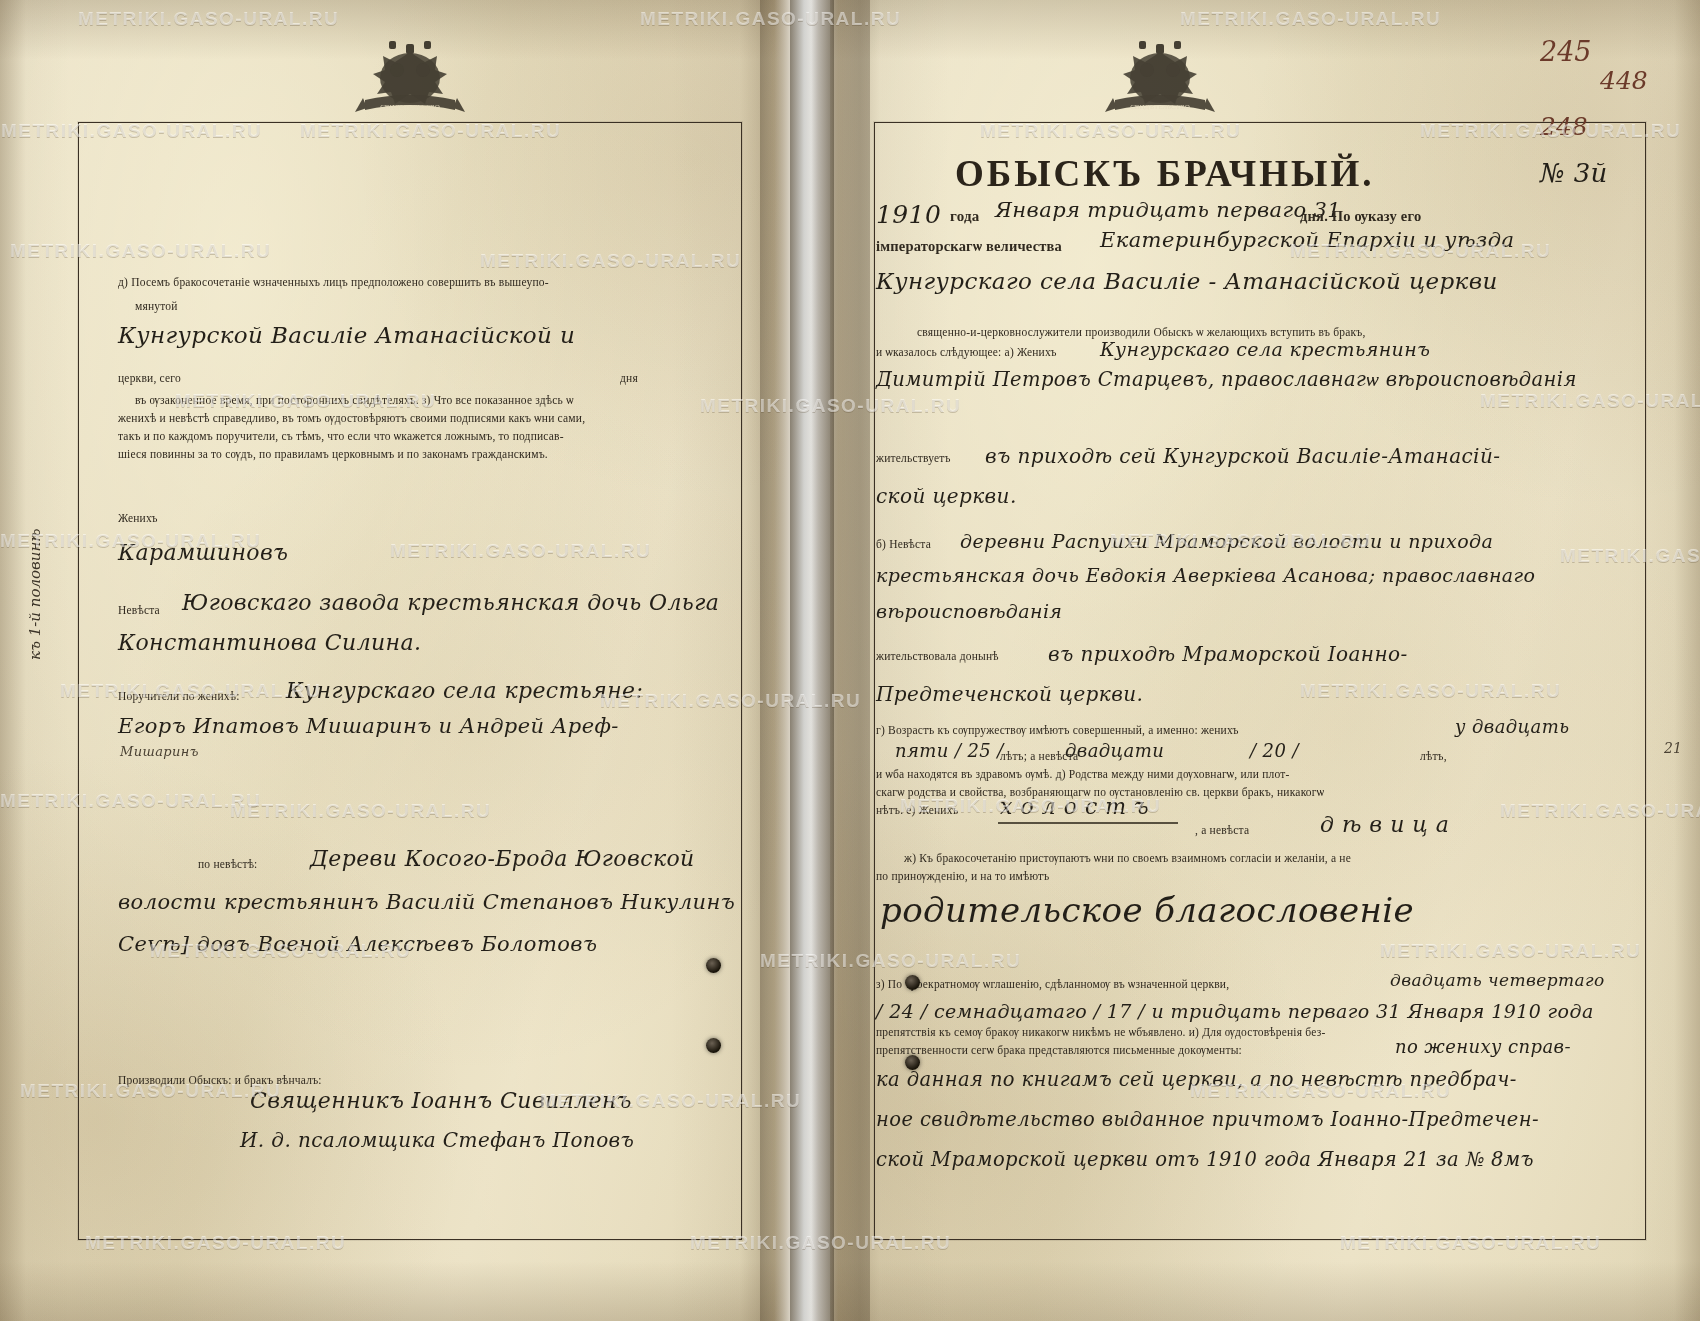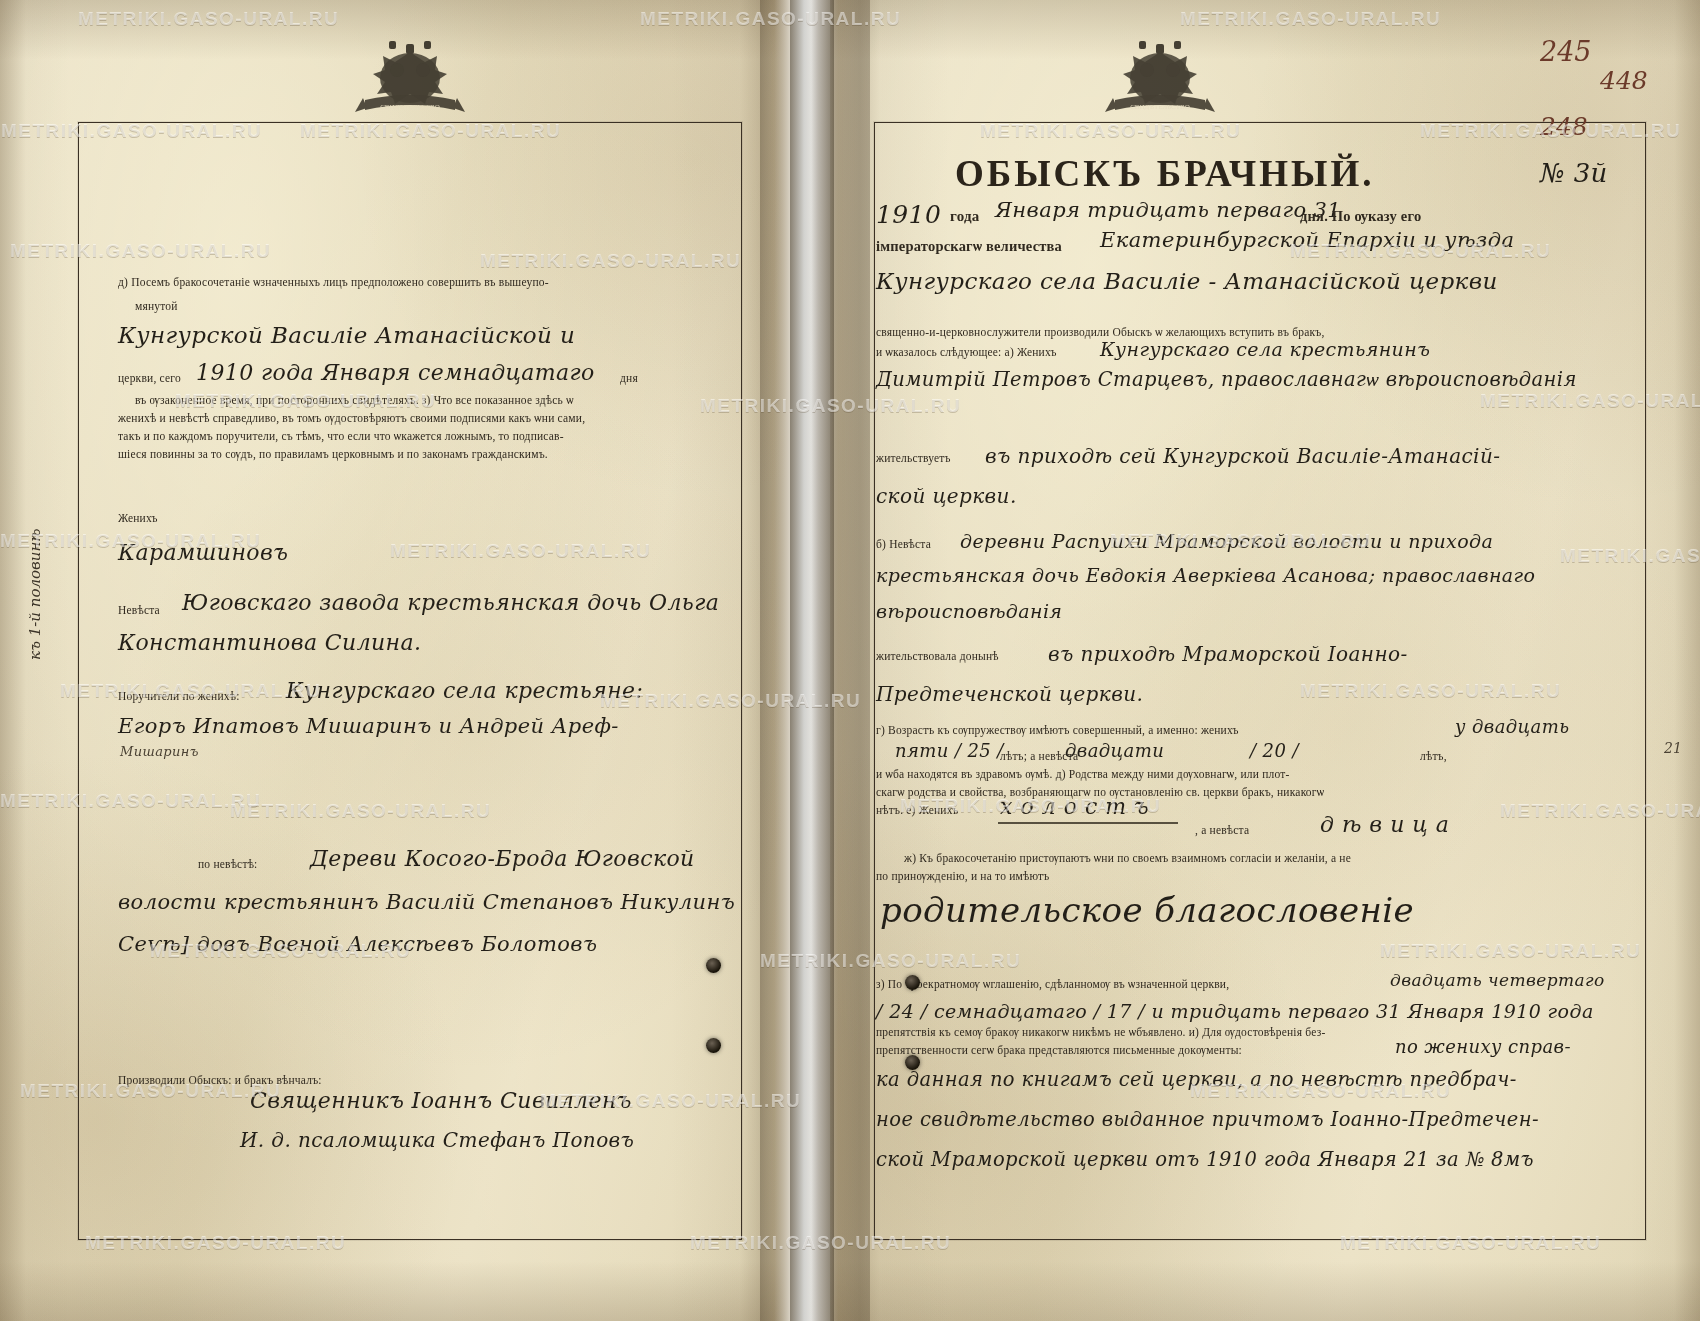--- a/index.html
+++ b/index.html
@@ -259,21 +259,21 @@
   <div class="hw ink-strong" style="left:1540px; top:158px; font-size:26px;">№ 3й</div>
 
   <div class="hw ink-strong" style="left:876px; top:200px; font-size:25px;">1910</div>
   <div class="pr" style="left:950px; top:208px; font-size:15px; font-weight:bold;">года</div>
   <div class="hw ink-strong" style="left:995px; top:198px; font-size:21px;">Января тридцать перваго 31</div>
   <div class="pr" style="left:1300px; top:208px; font-size:14.5px; font-weight:bold;">дня. По ѹказу его</div>
   <div class="pr" style="left:876px; top:238px; font-size:14.5px; font-weight:bold;">iмператорскагѡ величества</div>
   <div class="hw ink-strong" style="left:1100px; top:228px; font-size:21px;">Екатеринбургской Епархiи и уѣзда</div>
   <div class="hw ink-strong" style="left:876px; top:268px; font-size:23px;">Кунгурскаго села Василiе - Атанасiйской церкви</div>
 
-  <div class="pr tiny" style="left:876px; top:326px;">священно-и-церковнослужители   производили Обыскъ ѡ желающихъ вступить въ бракъ,</div>
+  <div class="pr tiny" style="left:876px; top:326px;padding-left:41px;">священно-и-церковнослужители   производили Обыскъ ѡ желающихъ вступить въ бракъ,</div>
   <div class="pr tiny" style="left:876px; top:346px;">и ѡказалось слѣдующее: а) Женихъ</div>
   <div class="hw ink-strong" style="left:1100px; top:338px; font-size:19px;">Кунгурскаго села крестьянинъ</div>
   <div class="hw ink-strong" style="left:876px; top:368px; font-size:19.5px;">Димитрiй Петровъ Старцевъ, православнагѡ вѣроисповѣданiя</div>
 
   <div class="pr tiny" style="left:876px; top:452px;">жительствуетъ</div>
   <div class="hw ink-strong" style="left:985px; top:444px; font-size:20px;">въ приходѣ сей Кунгурской Василiе-Атанасiй-</div>
   <div class="hw ink-strong" style="left:876px; top:484px; font-size:20px;">ской церкви.</div>
 
   <div class="pr tiny" style="left:876px; top:538px;">б) Невѣста</div>
   <div class="hw ink-strong" style="left:960px; top:530px; font-size:19px;">деревни Распуихи Мраморской волости и прихода</div>
@@ -313,21 +313,20 @@
   <div class="hw ink-strong" style="left:876px; top:1108px; font-size:19.5px;">ное свидѣтельство выданное причтомъ Iоанно-Предтечен-</div>
   <div class="hw ink-strong" style="left:876px; top:1148px; font-size:19.5px;">ской Мраморской церкви отъ 1910 года Января 21 за № 8мъ</div>
 
   <div class="hole" style="left:905px; top:975px;"></div>
   <div class="hole" style="left:905px; top:1055px;"></div>
 
   <div class="pr tiny" style="left:118px; top:276px;">д) Посемъ бракосочетанiе ѡзначенныхъ лицъ предположено совершить въ вышеупо-</div>
   <div class="pr tiny" style="left:118px; top:300px;margin-left:17px;">мянутой</div>
   <div class="hw ink-strong" style="left:118px; top:322px; font-size:23px;">Кунгурской Василiе Атанасiйской и</div>
   <div class="pr tiny" style="left:118px; top:372px;">церкви, сего</div>
-  <div class="hw ink-strong" style="left:196px; top:360px; font-size:22px;">1910 года Января семнадцатаго</div>
   <div class="pr tiny" style="left:620px; top:372px;">дня</div>
   <div class="pr tiny" style="left:116px; top:394px;margin-left:19px;">въ ѹзаконенное время, при постороннихъ свидѣтеляхъ. з) Что все показанное здѣсь ѡ</div>
   <div class="pr tiny" style="left:118px; top:412px;">женихѣ и невѣстѣ справедливо, въ томъ ѹдостовѣряютъ своими подписями какъ ѡни сами,</div>
   <div class="pr tiny" style="left:118px; top:430px;">такъ и по каждомъ поручители, съ тѣмъ, что если что ѡкажется ложнымъ, то подписав-</div>
   <div class="pr tiny" style="left:118px; top:448px;">шiеся повинны за то сѹдъ, по правиламъ церковнымъ и по законамъ гражданскимъ.</div>
 
   <div class="pr tiny" style="left:118px; top:512px;">Женихъ</div>
   <div class="hw ink-strong" style="left:118px; top:540px; font-size:22px;">Карамшиновъ</div>
 
   <div class="pr tiny" style="left:118px; top:604px;">Невѣста</div>

